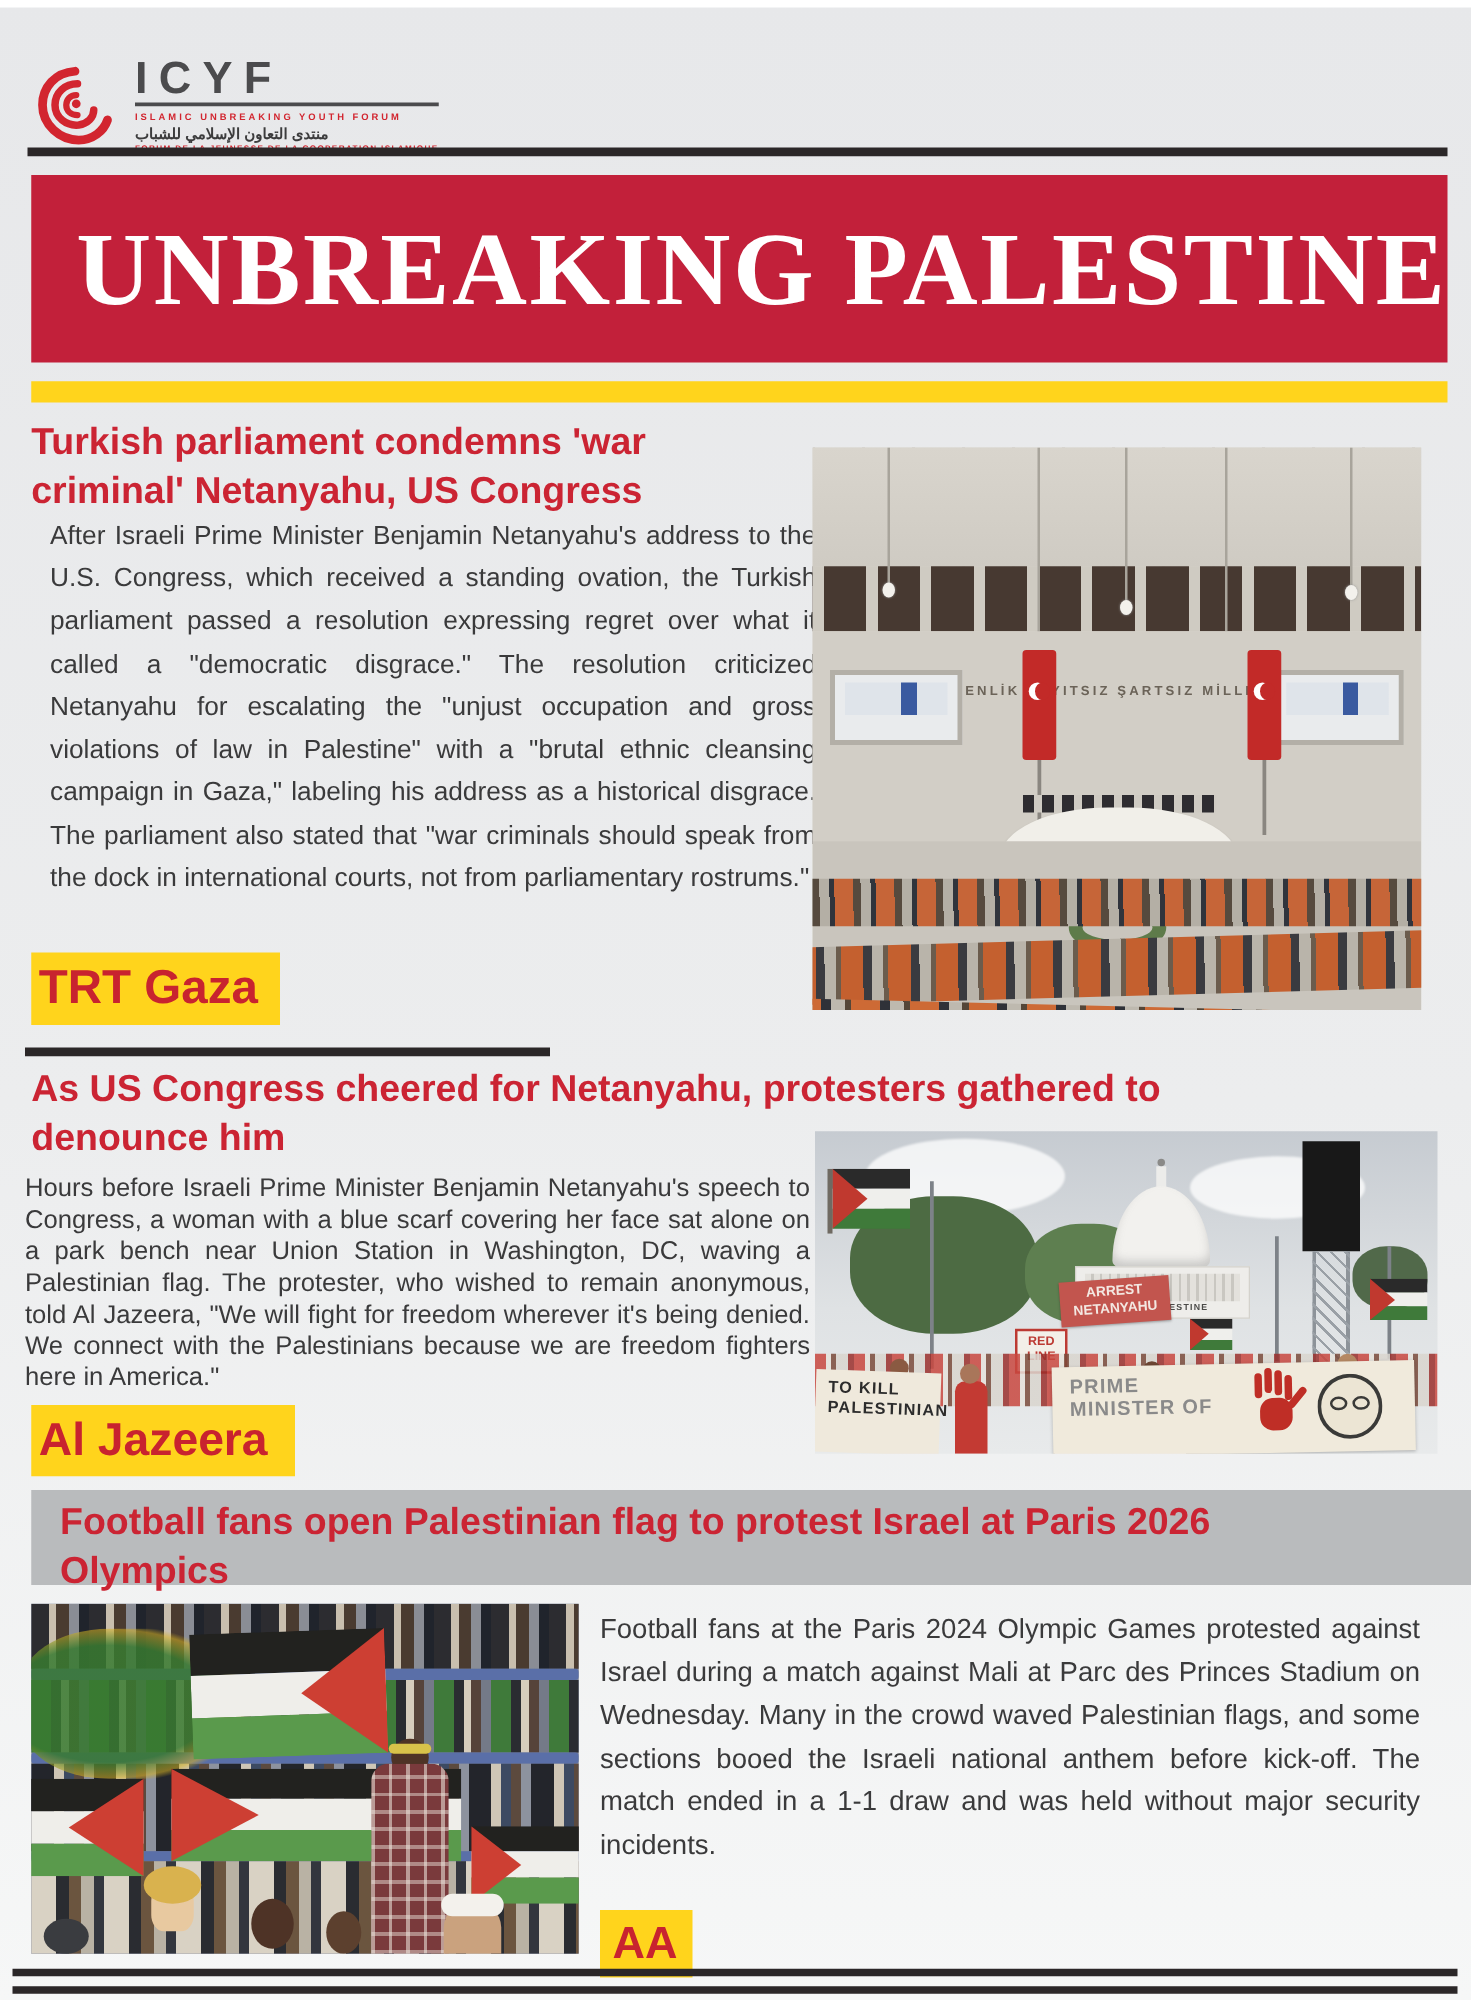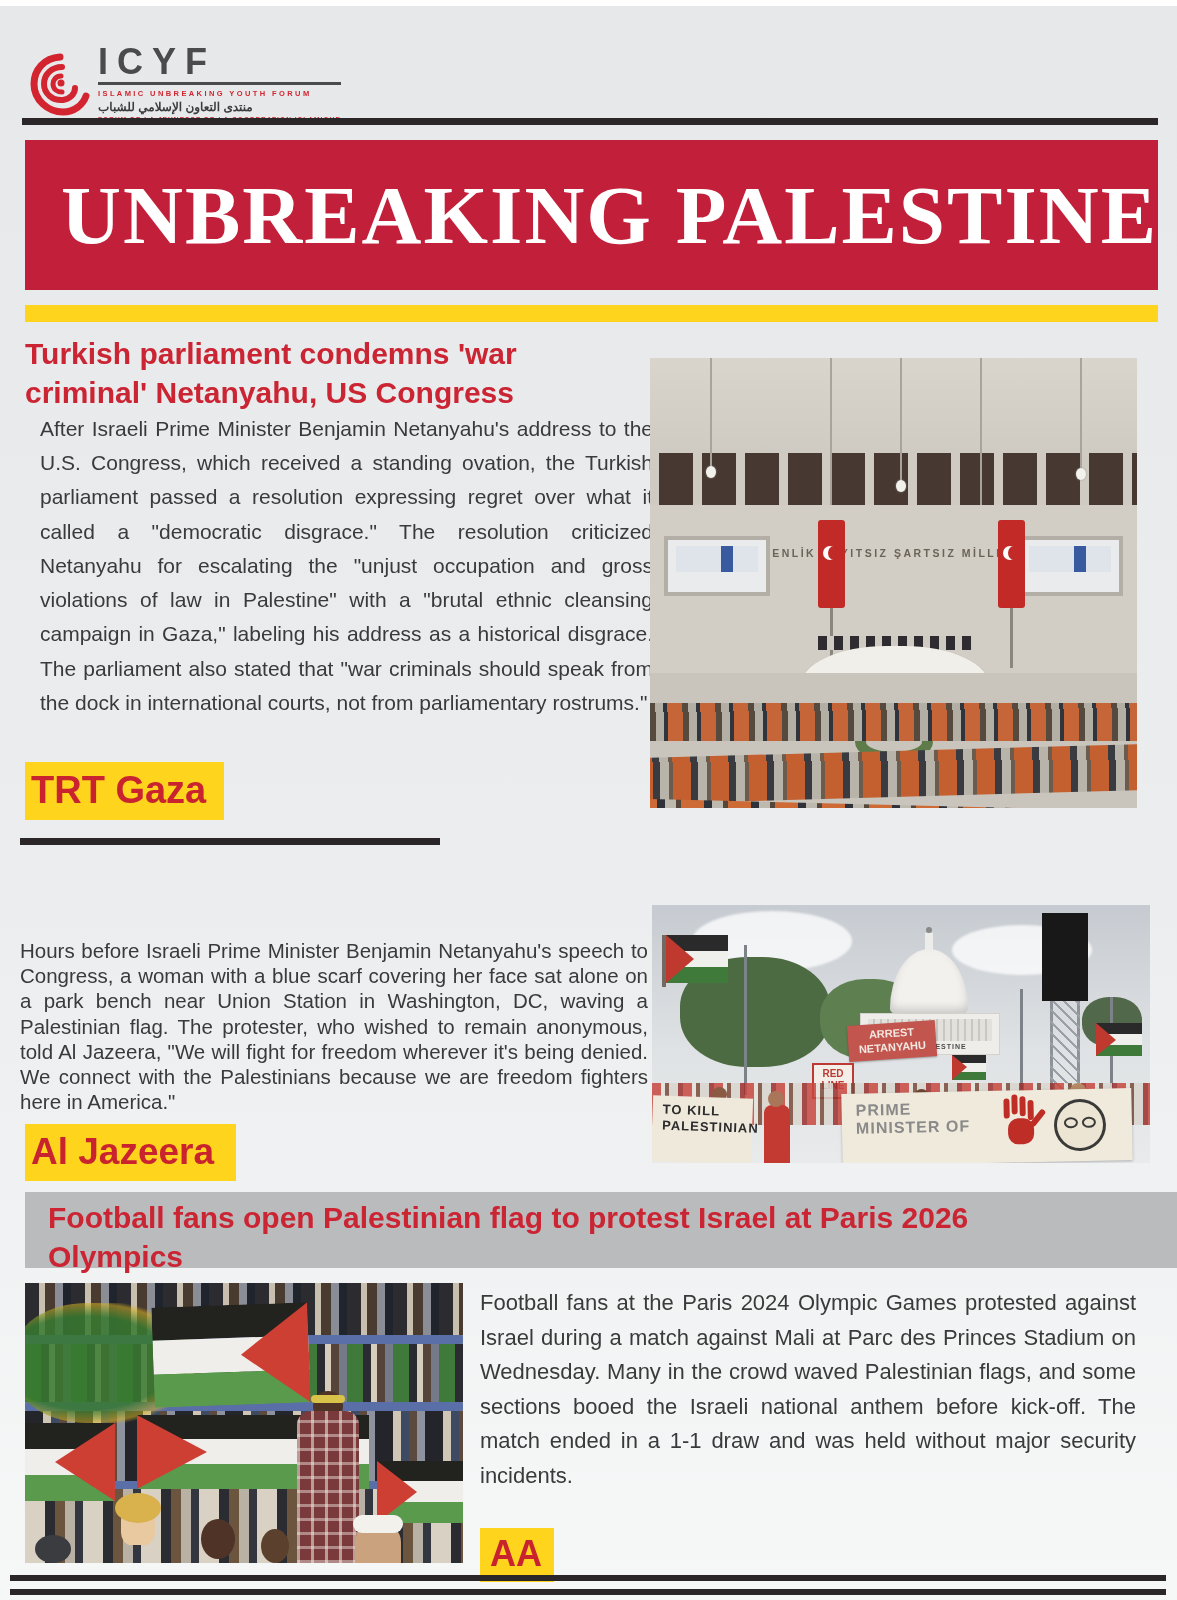--- a/index.html
+++ b/index.html
@@ -5,21 +5,21 @@
   * { margin:0; padding:0; box-sizing:border-box; }
   html,body { background:#ffffff; }
   .page {
     position:relative; width:1177px; height:1600px; overflow:hidden;
     background:linear-gradient(180deg,#e7e8ea 0%,#ecedee 55%,#f6f7f7 100%);
     font-family:"Liberation Sans", sans-serif;
   }
   .top-strip { position:absolute; top:0; left:0; width:100%; height:6px; background:#ffffff; }
 
   
-  .logo { position:absolute; top:44px; left:30px; display:flex; align-items:center; gap:4px;justify-content:center; }
+  .logo { position:absolute; top:44px; left:30px; display:flex; align-items:center; gap:14px;justify-content:center; }
   .logo-rose { width:64px; height:66px; }
   .logo-textcol { display:flex; flex-direction:column; }
   .logo-acronym { font-size:36px; font-weight:bold; letter-spacing:9px; color:#4b4b4d;
                   border-bottom:3px solid #4b4b4d; padding-bottom:2px; line-height:1; }
   .logo-line1 { font-size:7.5px; color:#d2252f; letter-spacing:2.4px; font-weight:bold; margin-top:4px; }
   .logo-line2 { font-size:12px; color:#3c3c3d; font-weight:bold; margin-top:2px; }
   .logo-line3 { font-size:6.5px; color:#d2252f; letter-spacing:1.1px; font-weight:bold; margin-top:2px; }
 
   .rule { position:absolute; background:#2b2728; }
   .rule-top { top:118px; left:22px; width:1136px; height:7px; }
@@ -237,20 +237,21 @@
       <div class="p1-wreath"></div>
       <div class="p1-seats s-band1"></div>
       <div class="p1-seats s-band2"></div>
       <div class="p1-seats s-band3"></div>
     </div>
   </div>
 
   <div class="badge badge-trt">TRT Gaza</div>
   <div class="rule rule-mid"></div>
 
+  <div class="headline a2-title">As US Congress cheered for Netanyahu, protesters gathered to denounce him</div>
   <div class="bodytext a2-body">Hours before Israeli Prime Minister Benjamin Netanyahu's speech to Congress, a woman with a blue scarf covering her face sat alone on a park bench near Union Station in Washington, DC, waving a Palestinian flag. The protester, who wished to remain anonymous, told Al Jazeera, "We will fight for freedom wherever it's being denied. We connect with the Palestinians because we are freedom fighters here in America."</div>
 
   <div class="photo photo2">
     <div class="p2-cloud" style="top:6px;left:40px;width:160px;height:60px;"></div>
     <div class="p2-cloud" style="top:20px;left:300px;width:140px;height:50px;"></div>
     <div class="p2-tree" style="top:52px;left:28px;width:150px;height:110px;background:#4d6b43;"></div>
     <div class="p2-tree" style="top:74px;left:168px;width:100px;height:80px;background:#5e7f50;"></div>
     <div class="p2-tree" style="top:92px;left:430px;width:60px;height:50px;background:#51694a;"></div>
     <div class="p2-pole" style="top:40px;left:92px;height:150px;"></div>
     <div class="p2-pole" style="top:84px;left:368px;height:100px;"></div>

